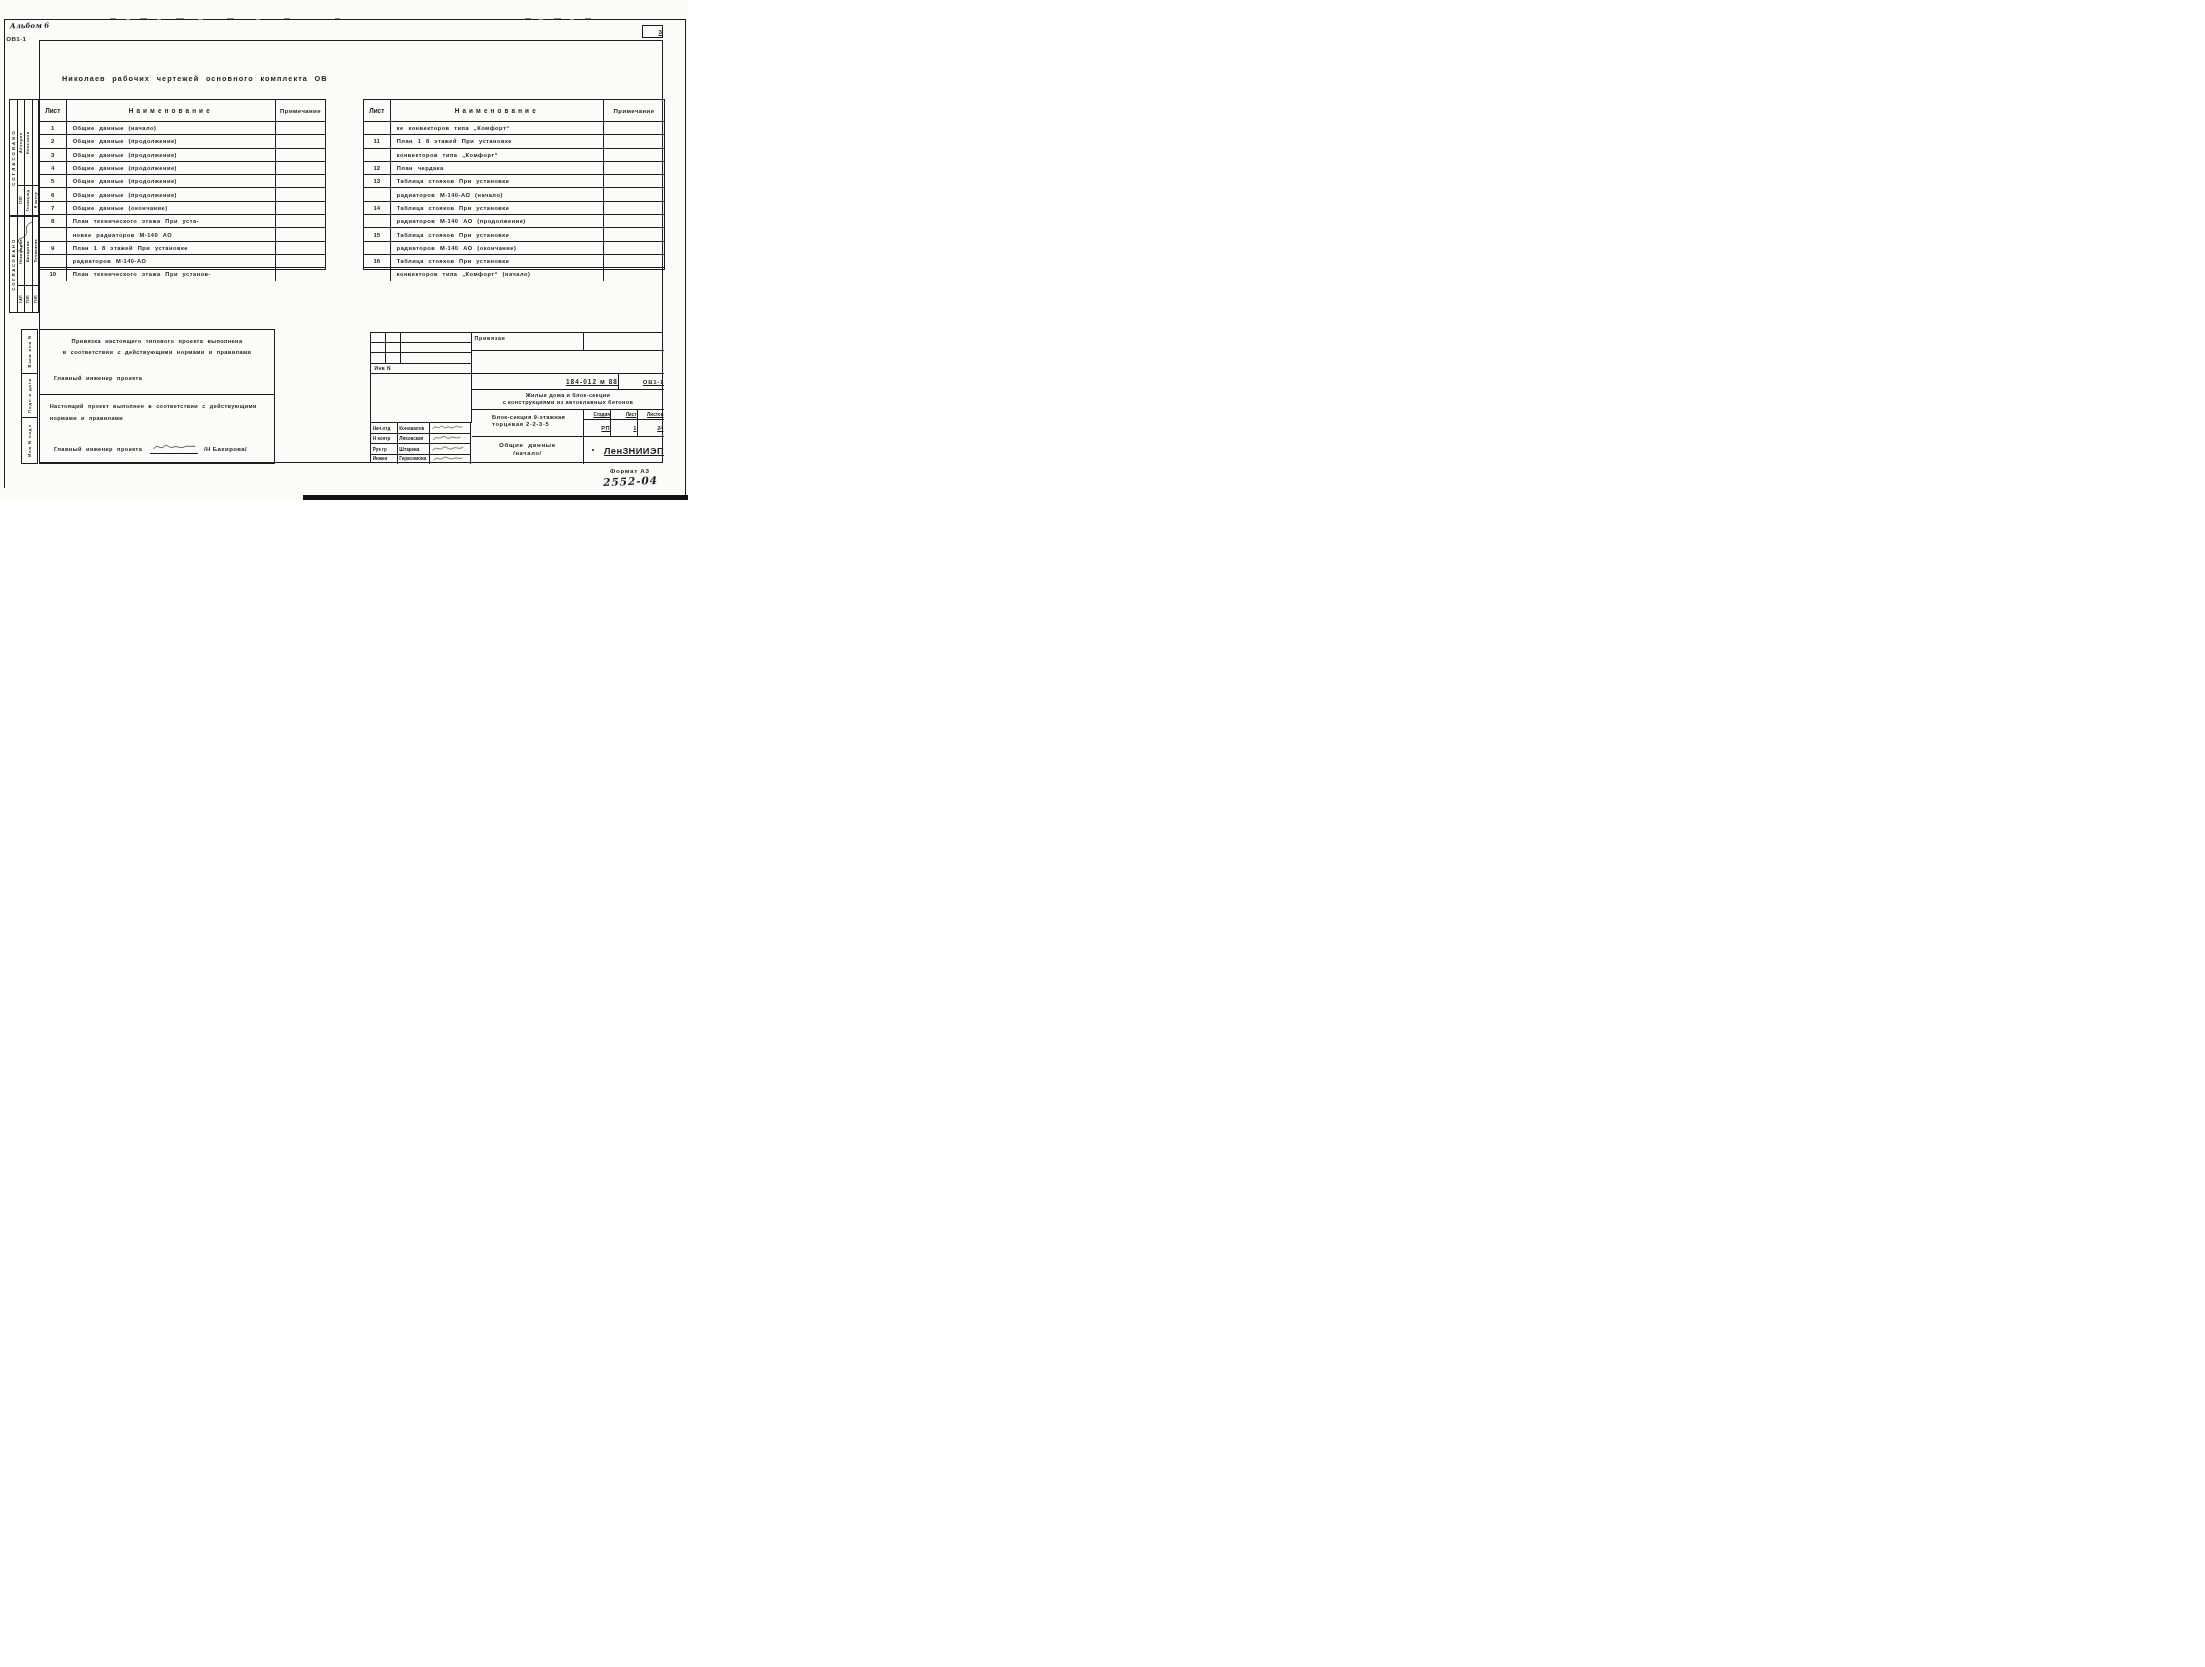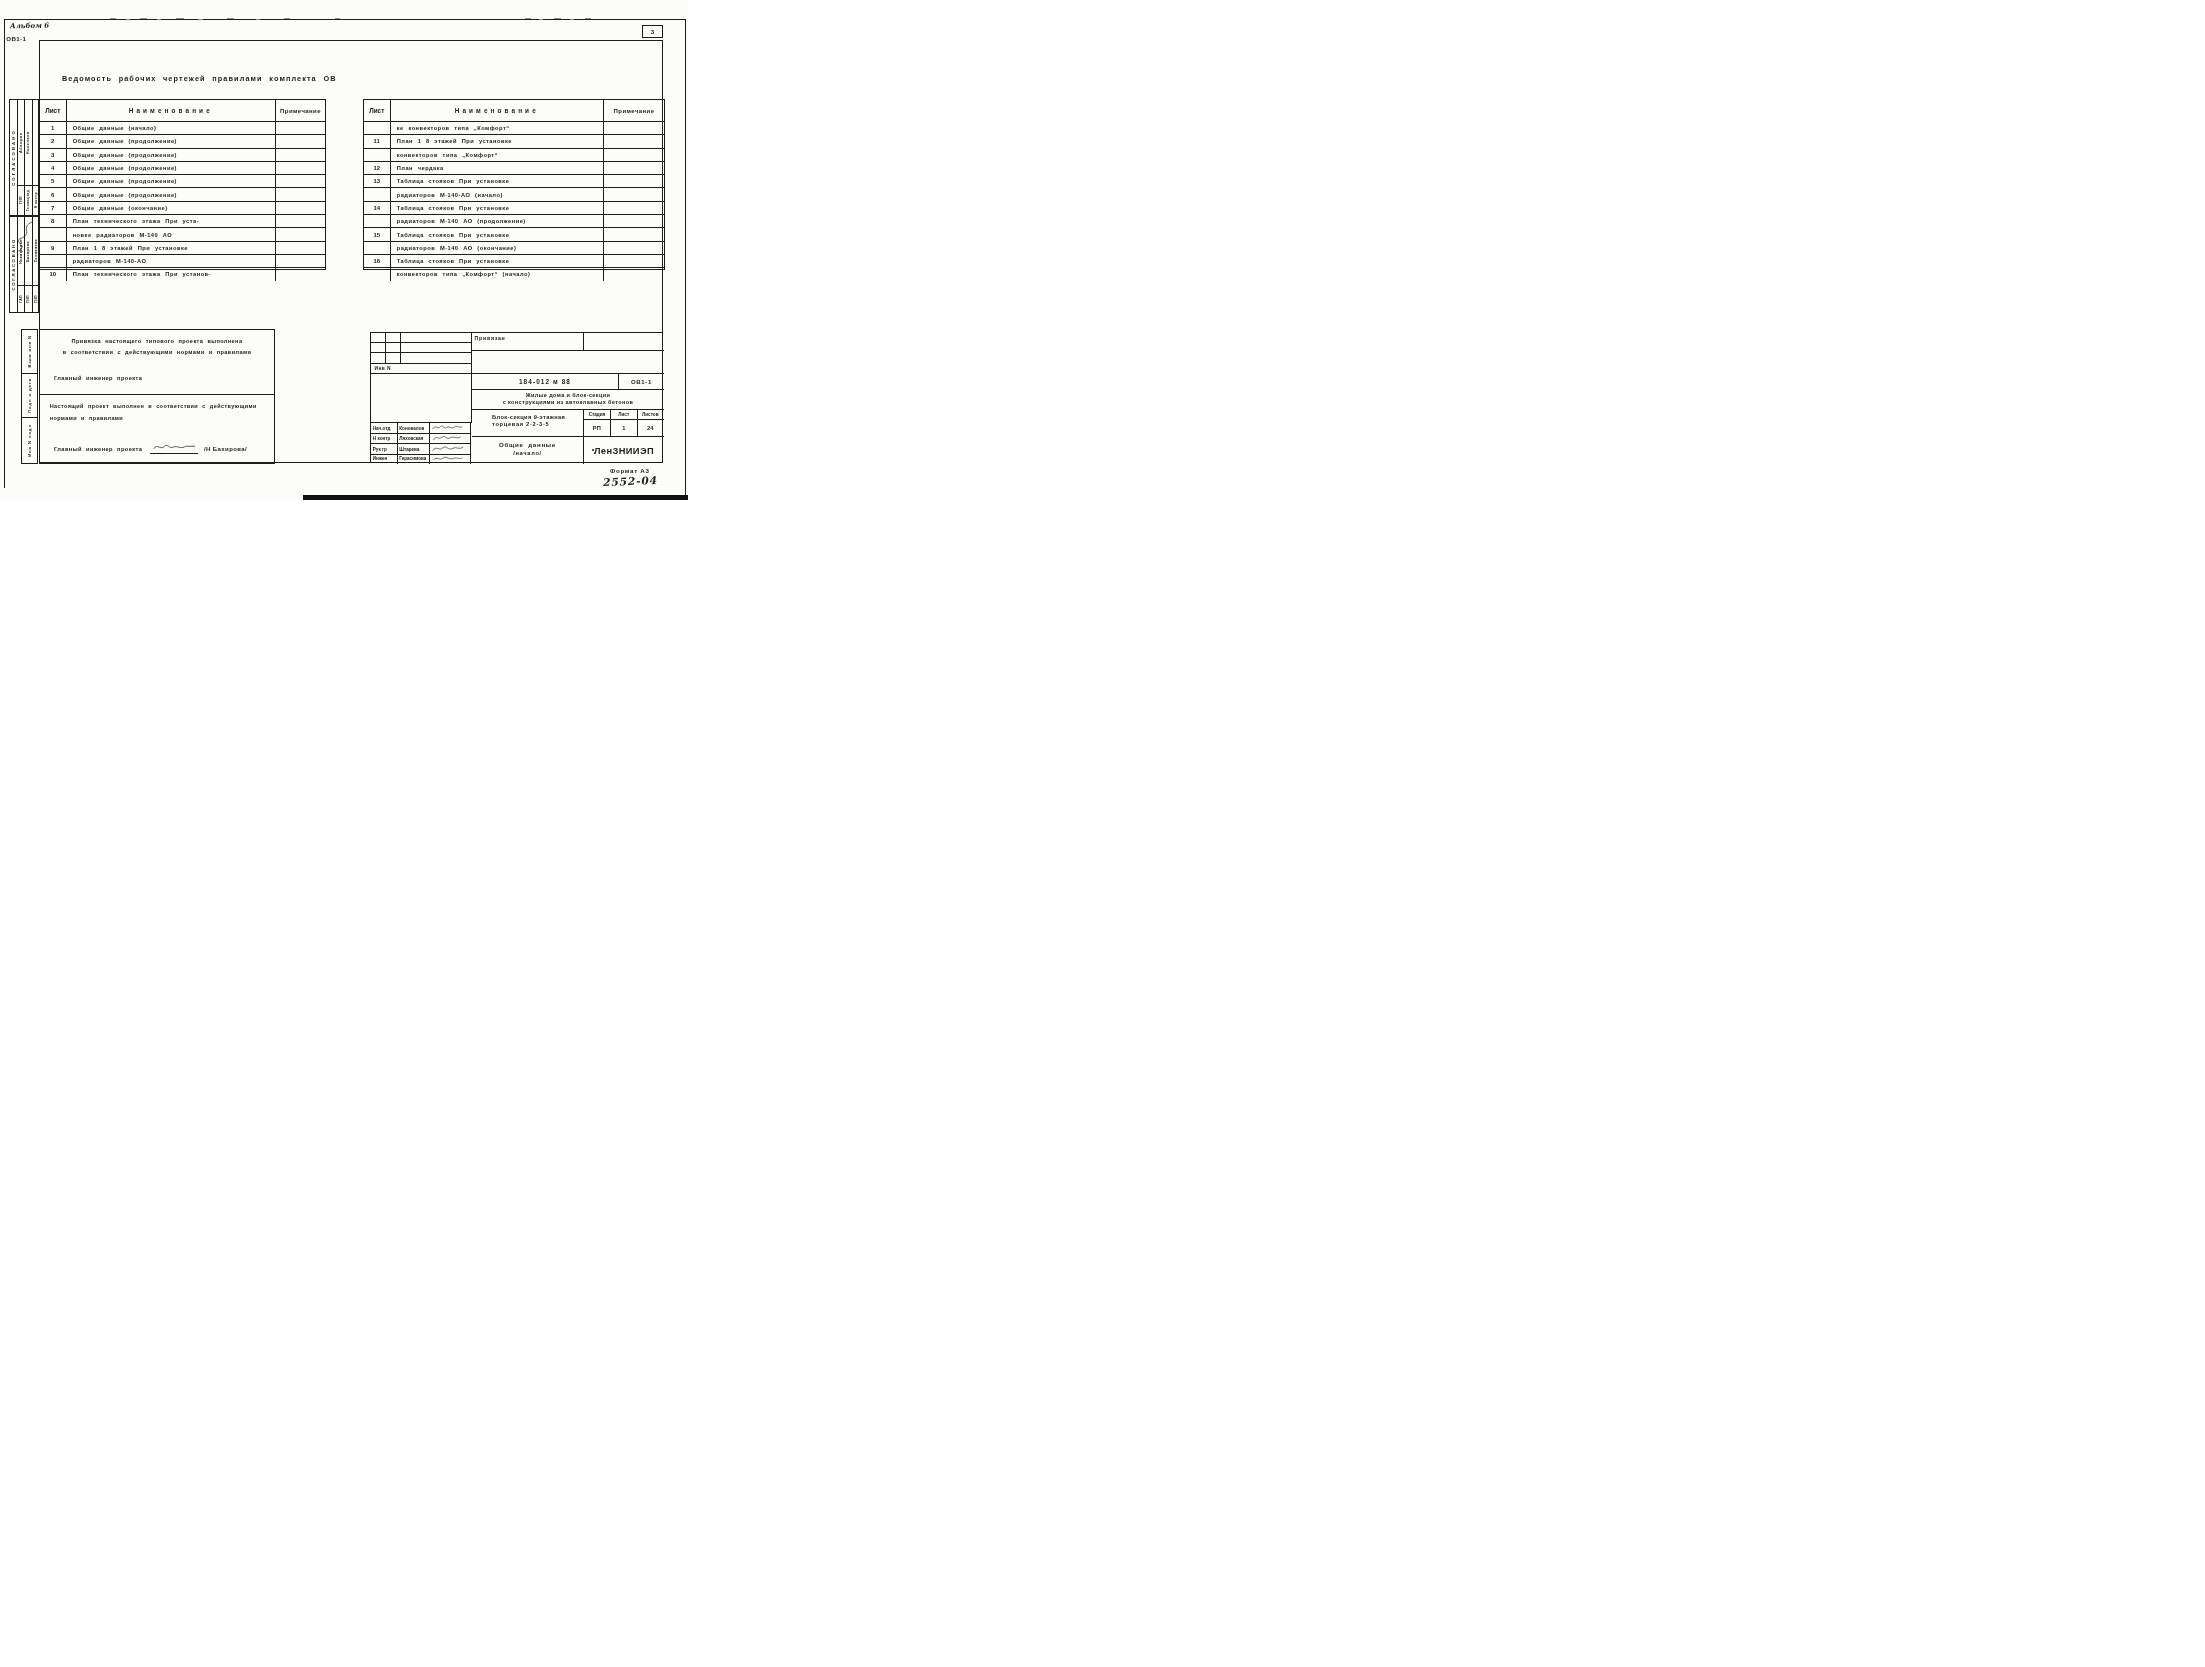--- a/index.html
+++ b/index.html
@@ -29,21 +29,21 @@
   .tright .tc-note{width:60px;}
 
   
   .vwrap{display:flex;align-items:center;justify-content:center;box-sizing:border-box;}
   .vtext{writing-mode:vertical-rl;transform:rotate(180deg);font-weight:bold;white-space:nowrap;}
 
   
   .tb{position:absolute;box-sizing:border-box;}
   .br{border-right:0.8px solid #1d1d1b;}
   .bb{border-bottom:0.8px solid #1d1d1b;}
-  .ctr{display:flex;align-items:center;justify-content:center;text-align:center;}
+  .ctr{display:flex;align-items:center;justify-content:flex-end;text-align:center;text-decoration:underline;}
   .sig-svg{display:block;}
 </style>
 </head>
 <body>
 
 <div class="sheet">
 
   <div class="hline" style="left:4.4px;top:19.4px;width:682px;"></div>
   <div class="vline" style="left:4.4px;top:19.4px;height:469px;"></div>
   <div class="vline" style="left:685px;top:19.4px;height:476px;"></div>
@@ -67,21 +67,21 @@
 
   <div class="abs hand" style="left:9.7px;top:21px;font-size:7px;transform:rotate(-1deg);">Альбом 6</div>
   <div class="abs draft" style="left:6.2px;top:35px;font-size:6.2px;letter-spacing:0.4px;">ОВ1-1</div>
 
   <div class="abs ctr" style="left:642px;top:25px;width:21px;height:13.2px;border:0.9px solid #1d1d1b;box-sizing:border-box;">
     <span class="draft" style="font-size:6.2px;">3</span>
   </div>
 
   <div class="abs" style="left:39px;top:40px;width:624px;height:423px;border:1px solid #1d1d1b;box-sizing:border-box;"></div>
 
-  <div class="abs draft" style="left:62px;top:74px;font-size:7.3px;letter-spacing:1.1px;word-spacing:3.5px;">Ведомость рабочих чертежей правилами комплекта ОВ</div>
+  <div class="abs draft" style="left:62px;top:74px;font-size:7.3px;letter-spacing:1.1px;word-spacing:3.5px;">Николаев рабочих чертежей основного комплекта ОВ</div>
 
   <div class="dtable tleft" style="left:39px;top:99px;width:285px;height:169px;">
     <div class="thead">
       <div class="th" style="width:26.5px;">Лист</div>
       <div class="th th-name" style="flex:1;">Наименование</div>
       <div class="th" style="width:49px;font-size:6px;letter-spacing:0.4px;">Примечание</div>
     </div>
     <div class="trow">
         <div class="tc tc-sheet">1</div>
         <div class="tc tc-name">Общие данные (начало)</div>

